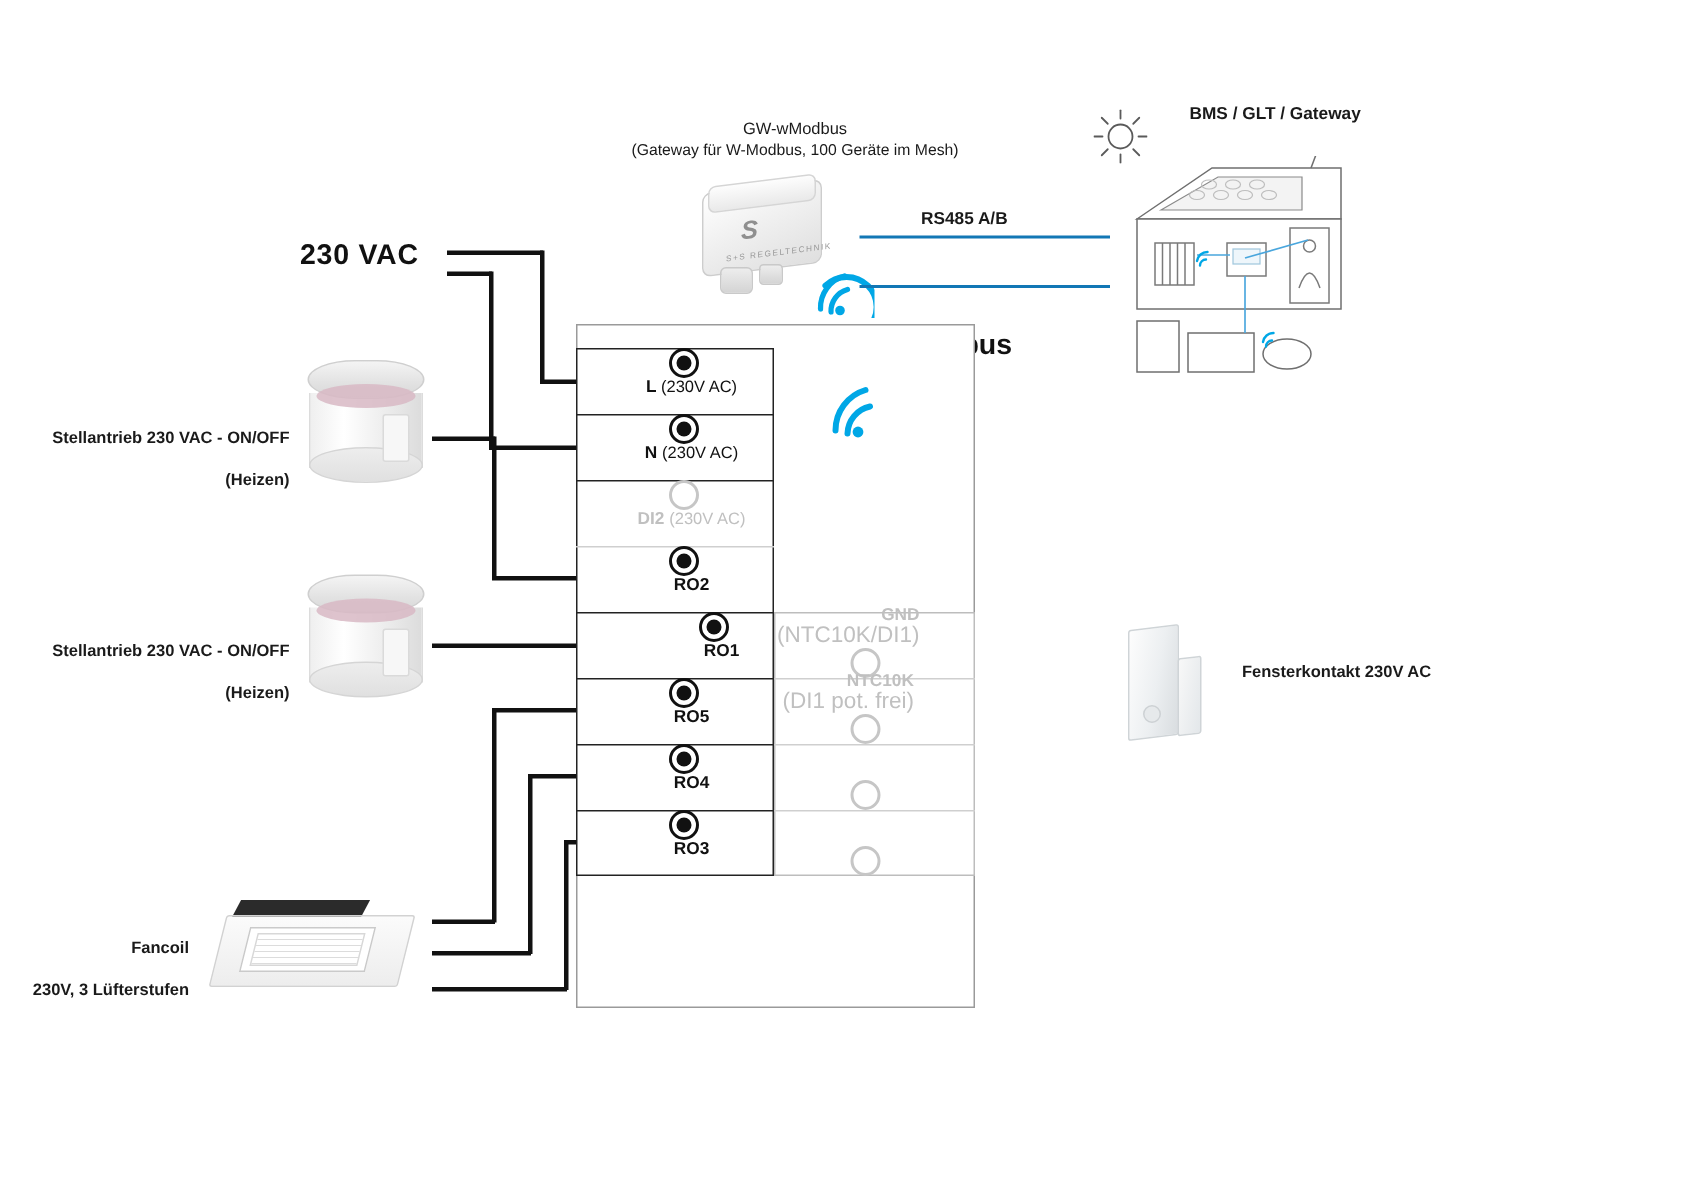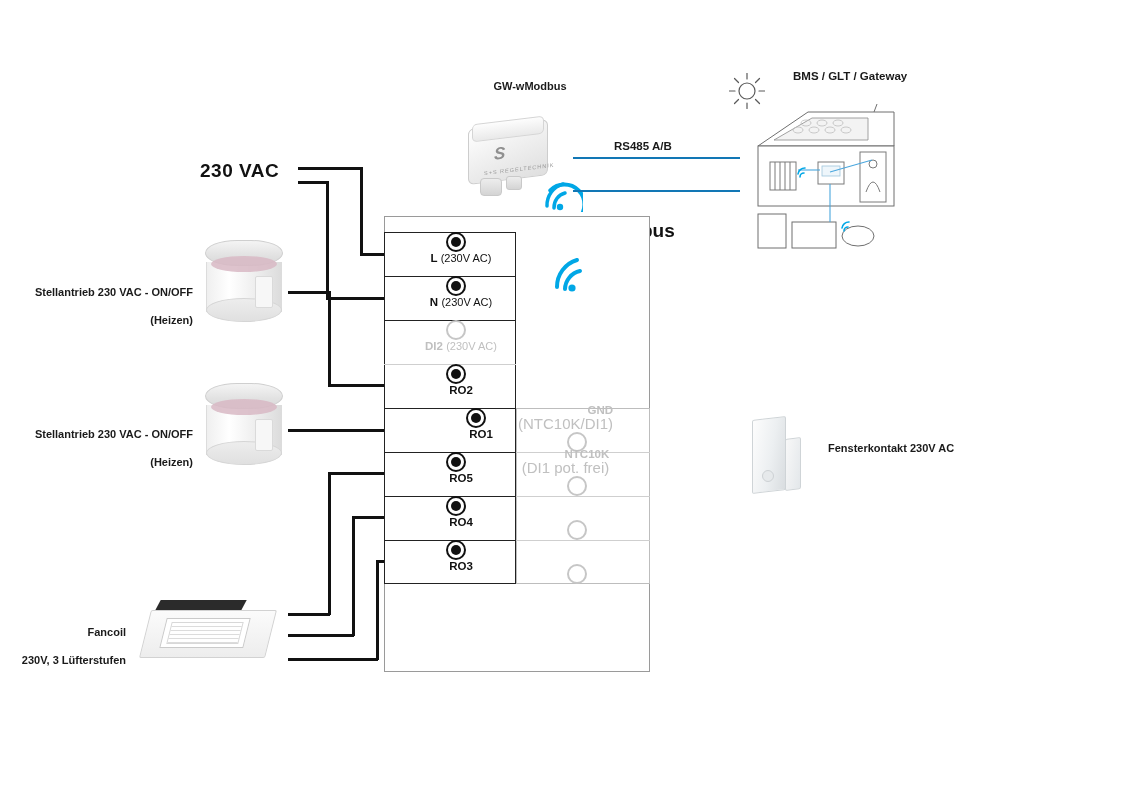--- a/index.html
+++ b/index.html
@@ -31,21 +31,21 @@
   }
   .lbl.right { text-align: right; }
 
   .title-gw {
     position: absolute;
     text-align: center;
     font-size: 10.5px;
     line-height: 14px;
     color: #1a1a1a;
   }
-  .title-gw .bold { font-weight: bold; font-size: 11px; }
+  .title-gw .bold { font-weight: normal; font-size: 11px; }
 
   .big-label {
     position: absolute;
     font-size: 19px;
     font-weight: bold;
     letter-spacing: 0.5px;
     color: #111;
   }
   .wm-label {
     position: absolute;
@@ -342,20 +342,21 @@
 
   .sun { position: absolute; }
 </style>
 </head>
 <body>
 
 <div id="stage">
 
   <div class="title-gw" style="left:300px; top:79px; width:460px;">
     <div class="bold">GW-wModbus</div>
+    <div>(Gateway für W-Modbus, 100 Geräte im Mesh)</div>
   </div>
 
   <div class="big-label" style="left:200px; top:160px;">230 VAC</div>
 
   <div class="wm-label" style="left:578px; top:220px;">W-Modbus</div>
 
   <div class="rs485" style="left:614px; top:140px;">RS485 A/B</div>
 
   <div class="bms" style="left:793px; top:70px;">BMS / GLT / Gateway</div>
 

